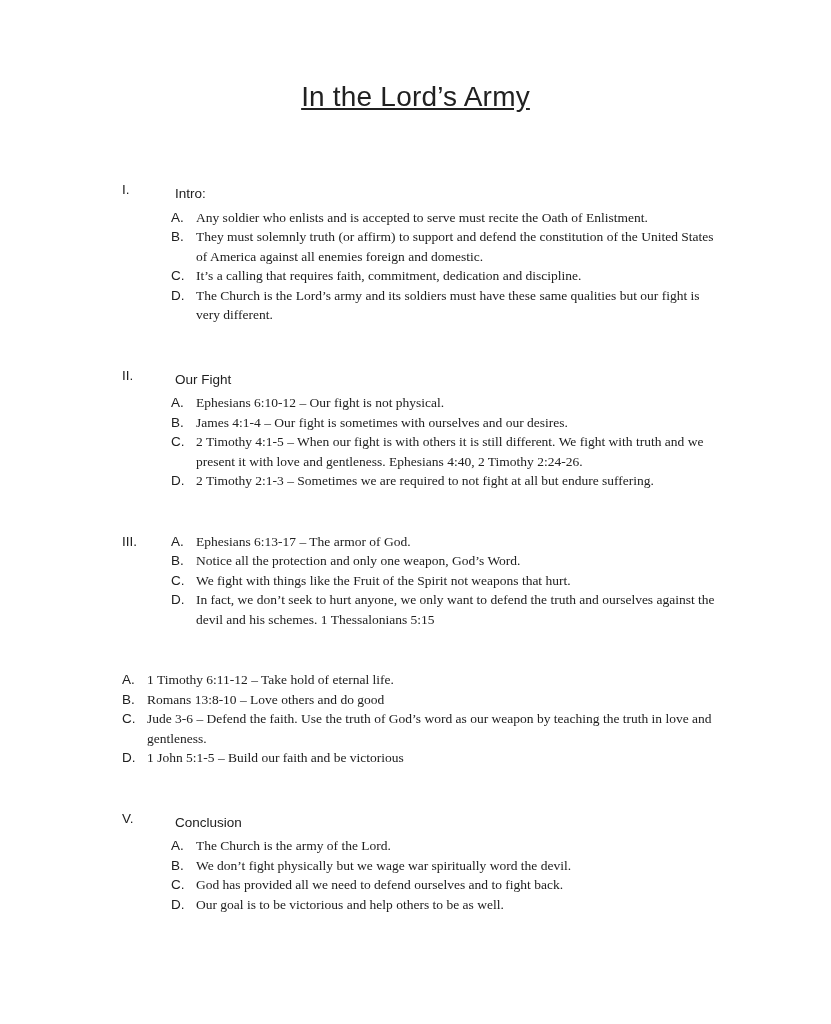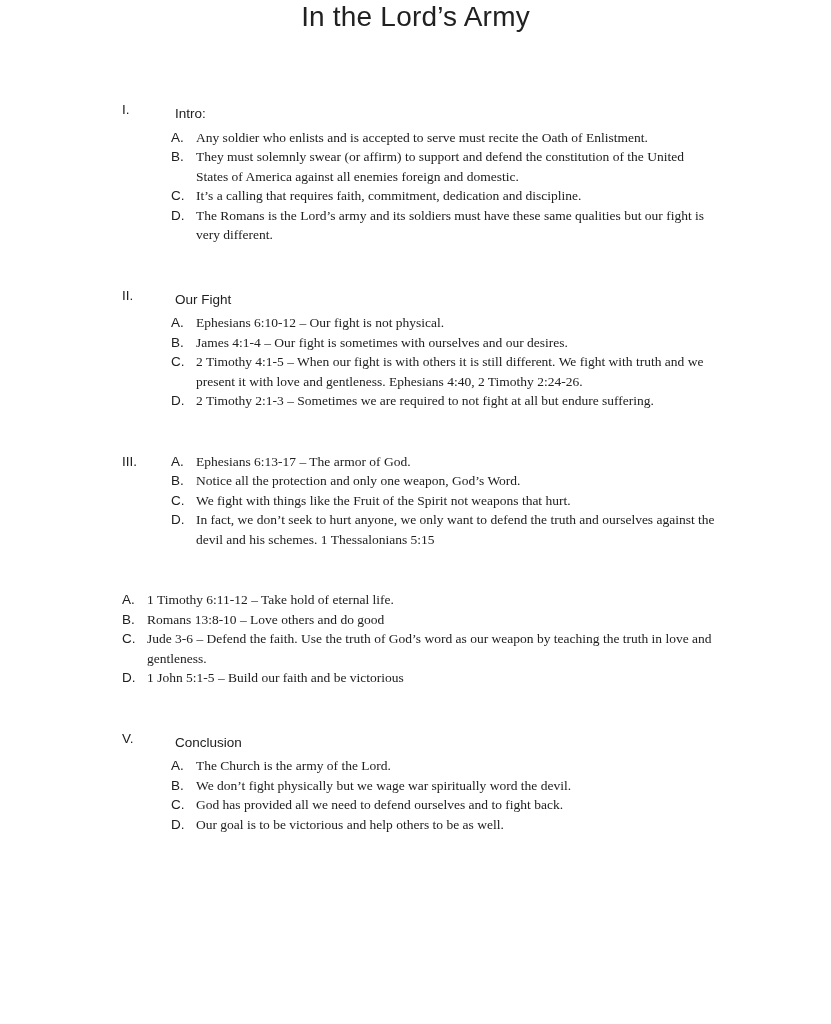--- a/index.html
+++ b/index.html
@@ -11,25 +11,27 @@
     position: relative;
     width: 831px;
     height: 1024px;
     background: #ffffff;
     font-family: "Liberation Sans", sans-serif;
     color: #212121;
     overflow: hidden;
   }
   .title {
     margin: 0;
+    padding-top: 80px;
     text-align: center;
     font-size: 28px;
     line-height: 34px;
     font-weight: 400;
     letter-spacing: 0.2px;
+    text-decoration: underline;
   }
   .outline {
     margin-top: 66px;
   }
   .section {
     display: flex;
     padding-left: 122px;
     padding-right: 116px;
     margin-bottom: 41px;
     font-size: 13.5px;
@@ -68,31 +70,31 @@
     <div class="section-content">
       <div class="heading">Intro:</div>
       <div class="items">
   <div class="item">
     <div class="letter">A.</div>
     <div class="text">Any soldier who enlists and is accepted to serve must recite the Oath of Enlistment.</div>
   </div>
 
   <div class="item">
     <div class="letter">B.</div>
-    <div class="text">They must solemnly swear (or affirm) to support and defend the constitution of the United States of America against all enemies foreign and domestic.</div>
+    <div class="text">They must solemnly truth (or affirm) to support and defend the constitution of the United States of America against all enemies foreign and domestic.</div>
   </div>
 
   <div class="item">
     <div class="letter">C.</div>
     <div class="text">It’s a calling that requires faith, commitment, dedication and discipline.</div>
   </div>
 
   <div class="item">
     <div class="letter">D.</div>
-    <div class="text">The Romans is the Lord’s army and its soldiers must have these same qualities but our fight is very different.</div>
+    <div class="text">The Church is the Lord’s army and its soldiers must have these same qualities but our fight is very different.</div>
   </div>
 </div>
     </div>
   </section>
 
   <section class="section">
     <div class="numeral">II.</div>
     <div class="section-content">
       <div class="heading">Our Fight</div>
       <div class="items">

